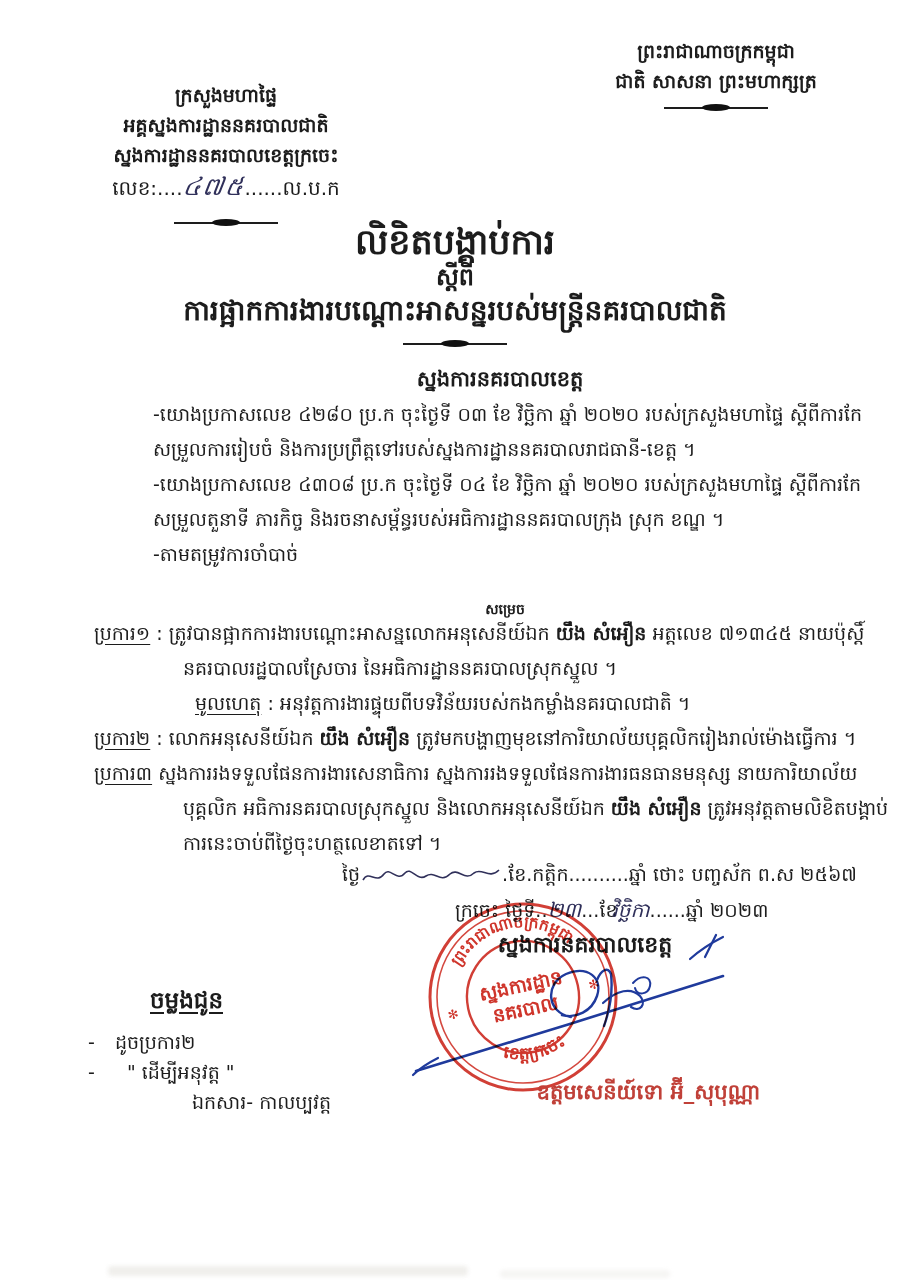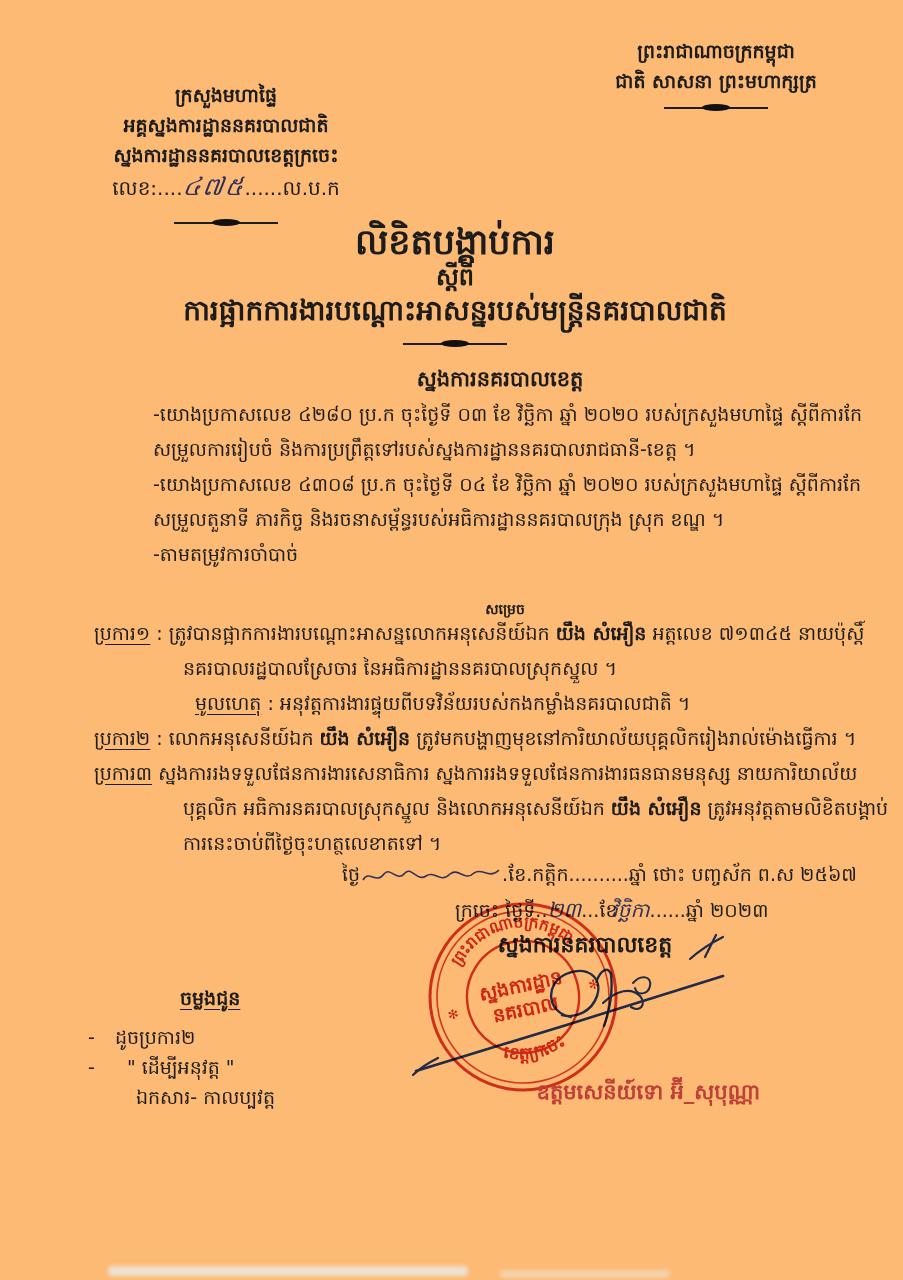--- a/index.html
+++ b/index.html
@@ -1,18 +1,18 @@
 <!DOCTYPE html>
 <html><head>
 <meta charset="utf-8">
 <style>
   html,body{margin:0;padding:0;background:#888;}
   .page{
     position:relative;width:903px;height:1280px;margin:0 auto;
-    background:#fdba74;overflow:hidden;
+    background:#ffffff;overflow:hidden;
     font-family:"DejaVu Sans","Liberation Sans",sans-serif;
     color:var(--ink,#1c1c1c);
   }
   .abs{position:absolute;}
   .ctr{text-align:center;}
   .b{font-weight:700;}
   .nowrap{white-space:nowrap;}
   .u{text-decoration:underline;text-underline-offset:4px;margin-left:12px;}
   
   .orn{position:absolute;height:8px;width:104px;}
@@ -129,24 +129,24 @@
     <path class="sig-stroke" stroke-width="2.4" d="M 597 980 C 601 970 608 966 611 974 C 613 992 609 1012 604 1026"></path>
     <path class="sig-stroke" stroke-width="2.2" d="M 603 1003 C 617 990 631 987 640 996 C 647 1004 640 1013 631 1007"></path>
     <path class="sig-stroke" stroke-width="2" d="M 633 983 C 641 974 652 976 650 986 C 648 995 637 996 635 988"></path>
     <path class="sig-stroke" stroke-width="2.2" d="M 690 959 C 700 950 711 943 723 937"></path>
     <path class="sig-stroke" stroke-width="2.2" d="M 705 957 L 716 935"></path>
   </svg>
 
   <div class="abs ctr name-red nowrap" style="left:470px;top:1078px;width:290px;">ឧត្តមសេនីយ៍ទោ អ៊ី_សុបុណ្ណា</div>
 
   <div class="abs" style="left:88px;top:986px;width:300px;">
-    <div class="b u" style="font-size:19px;margin-left:92px;margin-bottom:8px;">ចម្លងជូន</div>
+    <div class="b u" style="font-size:23px;margin-left:62px;margin-bottom:8px;">ចម្លងជូន</div>
     <div>
         <div class="copy-item"><span class="bullet">-</span><span style="margin-left: 27px;">ដូចប្រការ២</span></div>
         <div class="copy-item"><span class="bullet">-</span><span style="margin-left: 39px;">" ដើម្បីអនុវត្ត "</span></div>
-        <div class="copy-item"><span class="bullet"></span><span style="margin-left: 48px;">ឯកសារ- កាលប្បវត្ត</span></div>
+        <div class="copy-item"><span class="bullet"></span><span style="margin-left: 104px;">ឯកសារ- កាលប្បវត្ត</span></div>
       </div>
   </div>
 
   <div class="abs scan-smudge" style="left:108px;top:1266px;width:360px;height:10px;opacity:.8;"></div>
   <div class="abs scan-smudge" style="left:500px;top:1270px;width:170px;height:8px;opacity:.5;"></div>
 
 </div>
 
 </body></html>

